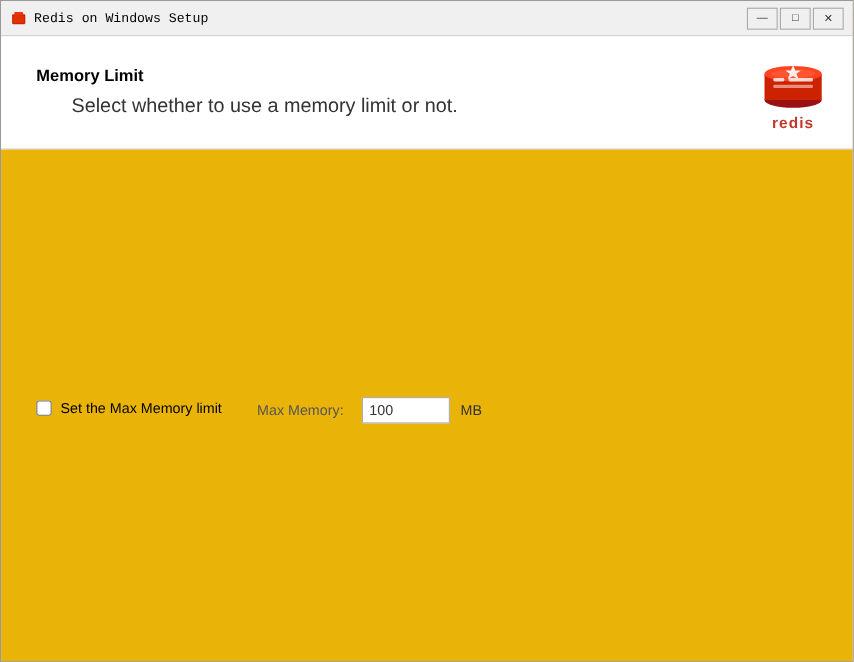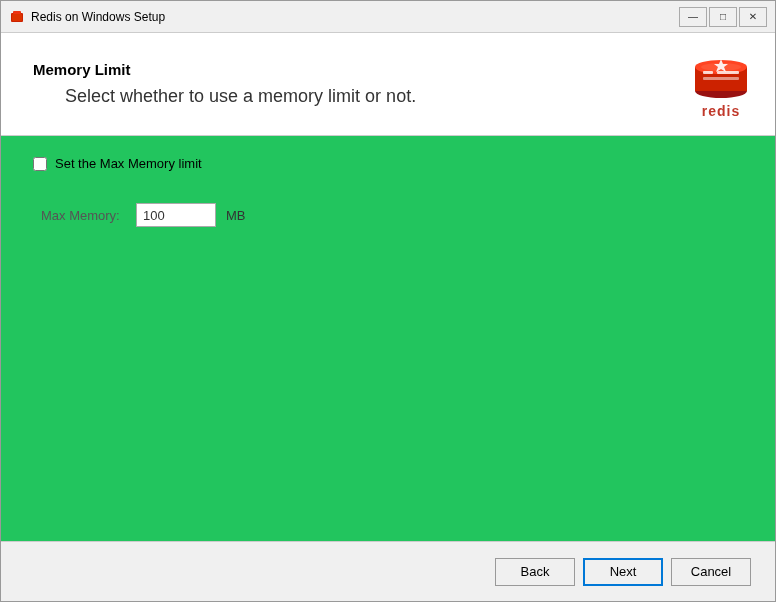--- a/index.html
+++ b/index.html
@@ -41,20 +41,21 @@
     .title-bar-icon {
       width: 16px;
       height: 16px;
       flex-shrink: 0;
     }
 
     .title-bar-text {
       flex: 1;
       font-size: 12px;
       color: #000;
+      font-family: Liberation Mono, monospace;
     }
 
     .title-bar-controls {
       display: flex;
       gap: 2px;
     }
 
     .title-bar-btn {
       width: 28px;
       height: 20px;
@@ -112,24 +113,23 @@
     .redis-label {
       font-size: 14px;
       color: #c0392b;
       font-weight: bold;
       letter-spacing: 1px;
     }
 
     
     .content {
       flex: 1;
-      background: #22c55e;
-      padding: 16px 32px;
-      display: flex;
-      flex-direction: column;
+      background: #eab308;
+      padding: 28px 32px;
+      display: flex;
       gap: 24px;
     }
 
     .checkbox-row {
       display: flex;
       align-items: center;
       gap: 8px;
       margin-top: 4px;
     }
 
@@ -264,18 +264,13 @@
       <label class="checkbox-label" for="maxmem">Set the Max Memory limit</label>
     </div>
 
     <div class="memory-row">
       <span class="memory-label">Max Memory:</span>
       <input class="memory-input" type="text" value="100" style="">
       <span class="memory-unit">MB</span>
     </div>
   </div>
 
-  <div class="footer">
-    <button class="btn">Back</button>
-    <button class="btn primary">Next</button>
-    <button class="btn">Cancel</button>
-  </div>
 </div>
 
 </body></html>

